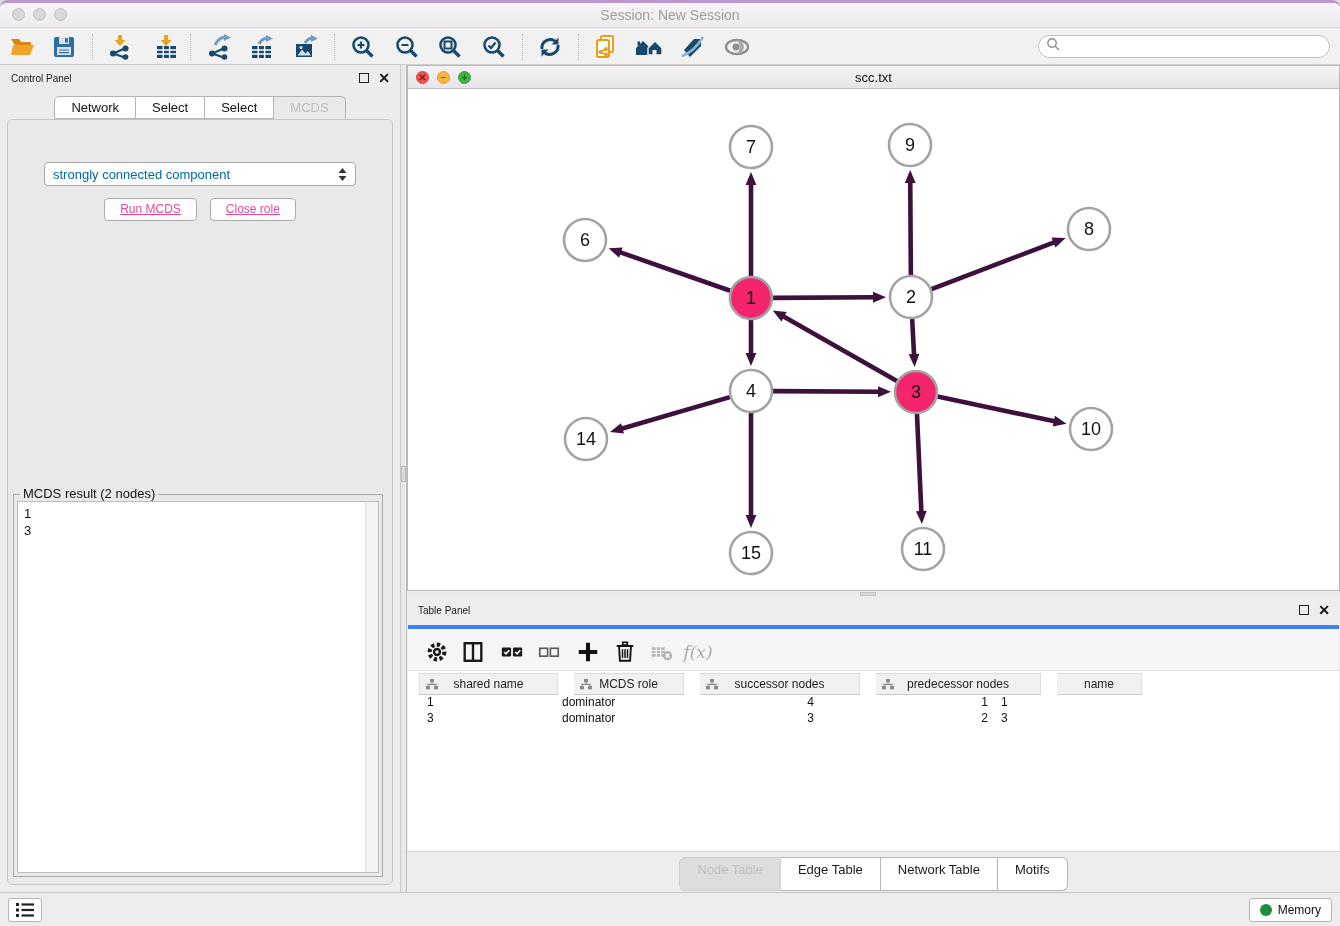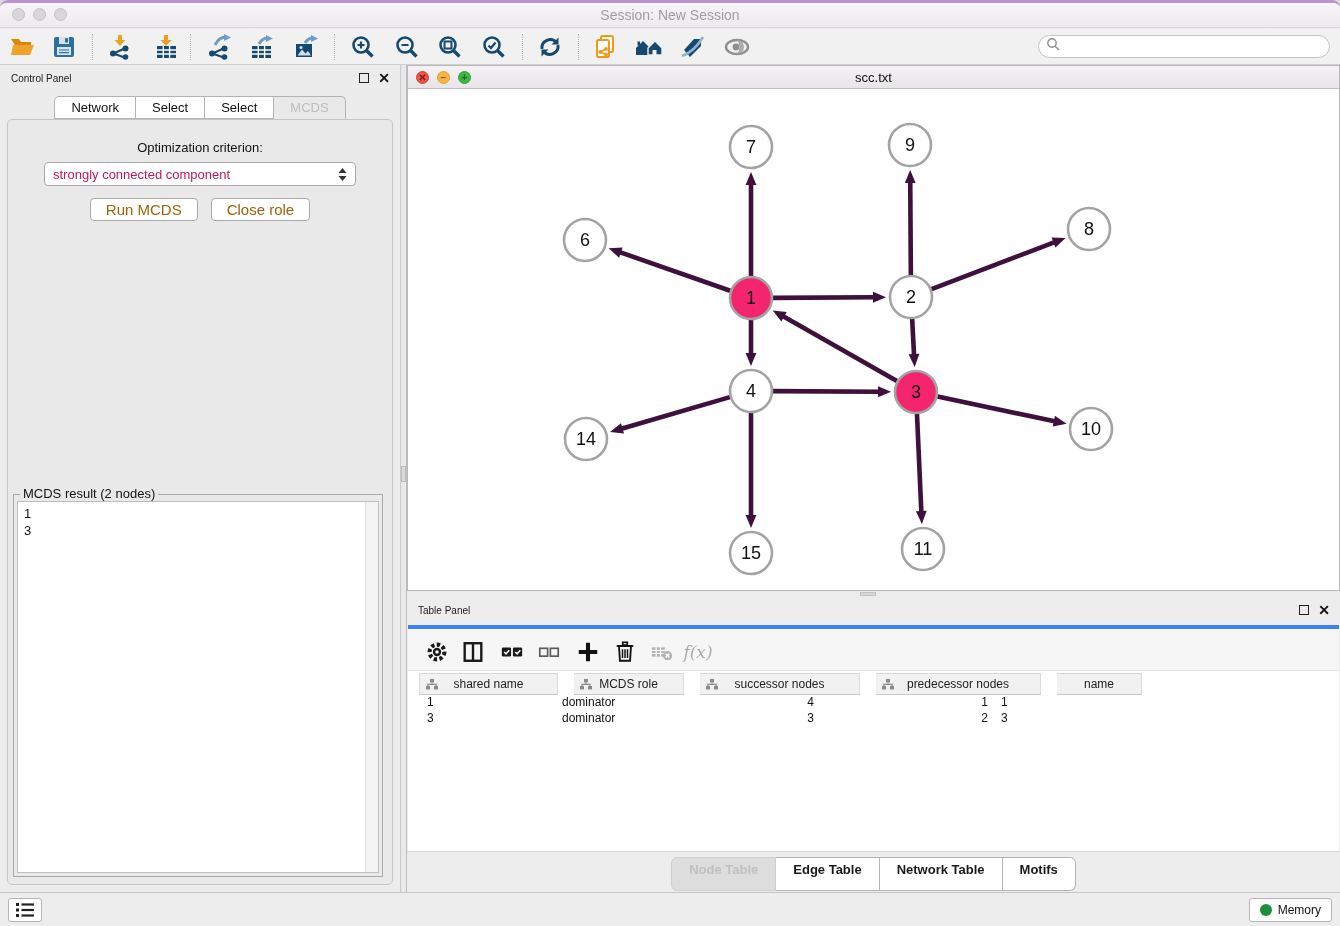--- a/index.html
+++ b/index.html
@@ -27,25 +27,25 @@
   .float-btn { width:10px; height:10px; border:1.6px solid #222; }
   .close-btn { font-size:14px; font-weight:bold; color:#111; line-height:12px; }
   .cp-tabs { position:absolute; left:0; top:31px; width:100%; display:flex; justify-content:center;align-items:flex-end; }
   .cp-tab { height:23px; padding:0 16px; font-size:13px; line-height:22px; background:#FFF; border:1px solid #B3B3B3; border-left:none; color:#111; }
   .cp-tab:first-child { border-left:1px solid #B3B3B3; border-radius:5px 0 0 0; }
   .cp-tab.last { border-radius:0 5px 0 0; }
   .cp-tab.selected { background:#E9E9E9; color:#BDBDBD; border-bottom-color:#E9E9E9; }
   .cp-content { position:absolute; left:7px; top:54px; width:386px; height:766px; background:#E9E9E9; border:1px solid #C6C6C6; border-radius:5px; }
   .opt-label { position:absolute; left:0; right:0; top:20px; text-align:center; font-size:13px; color:#111; }
   .criterion-select { position:absolute; left:36px; top:42px; width:312px; height:24px; background:#FFF; border:1px solid #A9A9A9; border-radius:4px; font-size:13px; display:flex; align-items:center; padding:0 8px; }
-  .criterion-select .sel-text { flex:1; color:#be185d; }
+  .criterion-select .sel-text { flex:1; color:#0369a1; }
   .stepper { display:flex; flex-direction:column; gap:1px; align-items:center; }
   .stepper svg { display:block; }
   .cp-buttons { position:absolute; left:0; right:0; top:78px; display:flex; justify-content:center; gap:13px; }
-  .btn { height:23px; background:#FFF; border:1px solid #ABABAB; border-radius:4px; font-size:15px; color:#a16207; padding:0 15px; line-height:21px; }
+  .btn { height:23px; background:#FFF; border:1px solid #ABABAB; border-radius:4px; font-size:12px; color:#ec4899; padding:0 15px; line-height:21px;text-decoration:underline; }
   .result-box { position:absolute; left:5px; right:9px; top:374px; bottom:7px; border:1px solid #A9A9A9; }
   .result-legend { position:absolute; top:-9px; left:6px; background:#E9E9E9; padding:0 3px; font-size:13px; color:#111; }
   .result-area { position:absolute; left:3px; right:3px; top:6px; bottom:3px; background:#FFF; border:1px solid #BEBEBE; }
   .result-text { position:absolute; left:0; top:0; right:14px; bottom:0; padding:3px 6px; font-size:13px; line-height:17px; color:#111; }
   .result-scroll { position:absolute; right:0; top:0; bottom:0; width:13px; background:#F3F3F3; border-left:1px solid #E0E0E0; }
 
   
   .vsplit { position:absolute; left:400px; top:62px; width:7px; height:830px; background:#E9E9E9; border-left:1px solid #C9C9C9; border-right:1px solid #BDBDBD; }
   .vsplit-handle { position:absolute; left:0px; top:401px; width:5px; height:16px; background:#D9D9D9; border:1px solid #BFBFBF; }
   .hsplit { position:absolute; left:407px; top:588px; width:933px; height:6px; background:#ECECEC; }
@@ -69,21 +69,21 @@
   .tp-table { position:absolute; left:1px; right:1px; top:74px; bottom:44px; background:#FFF; }
   .thead { position:absolute; left:11px; top:2px; height:22px; display:flex;gap:16px; }
   .th { position:relative; height:22px; background:#F1F1F1; border-top:1px solid #D9D9D9; border-bottom:1px solid #C9C9C9; border-right:1px solid #DCDCDC; font-size:12px; color:#222; display:flex; align-items:center; justify-content:center; }
   .th:first-child { border-left:1px solid #DCDCDC; }
   .col-icon { position:absolute; left:6px; top:5px; }
   .trows { position:absolute; left:11px; top:24px; right:0; }
   .tr { display:flex; height:16px; font-size:12px; color:#111; }
   .td { overflow:hidden; white-space:nowrap; }
   
   .tp-tabs { position:absolute; left:0; right:0; bottom:0; height:44px; background:#EDEDED; border-top:1px solid #D6D6D6; display:flex; justify-content:center; align-items:center; }
-  .tp-tab { height:34px; line-height:23px; padding:0 17px; font-size:13px; font-weight:bold; background:#FFF; border:1px solid #B5B5B5; border-left:none; color:#1A1A1A; }
+  .tp-tab { height:34px; line-height:23px; padding:0 17px; font-size:13px; font-weight:normal; background:#FFF; border:1px solid #B5B5B5; border-left:none; color:#1A1A1A; }
   .tp-tab.first { border-left:1px solid #B5B5B5; border-radius:6px 0 0 6px; }
   .tp-tab.lastt { border-radius:0 6px 6px 0; }
   .tp-tab.selected { background:#DDDDDD; border-color:#CFCFCF; color:#C0C0C0; }
 
   
   .statusbar { position:absolute; left:0; bottom:0; width:100%; height:34px; background:#EDEDED; border-top:1px solid #C6C6C6; }
   .status-left-btn { position:absolute; left:8px; top:5px; width:34px; height:24px; background:#FFF; border:1px solid #B5B5B5; border-radius:3px; display:flex; align-items:center; justify-content:center; }
   .memory-btn { position:absolute; right:8px; top:5px; height:24px; background:#FFF; border:1px solid #B5B5B5; border-radius:3px; display:flex; align-items:center; gap:6px; padding:0 10px; font-size:12px; color:#111; }
   .memory-dot { width:12px; height:12px; border-radius:50%; background:#1F8E3C; }
 </style>
@@ -267,21 +267,20 @@
         <span class="close-btn">✕</span>
       </span>
     </div>
     <div class="cp-tabs">
       <div class="cp-tab">Network</div>
       <div class="cp-tab">Select</div>
       <div class="cp-tab">Select</div>
       <div class="cp-tab last selected">MCDS</div>
     </div>
     <div class="cp-content">
-      <div class="opt-label">Optimization criterion:</div>
       <div class="criterion-select">
         <span class="sel-text">strongly connected component</span>
         <span class="stepper">
           <svg width="9" height="6" viewBox="0 0 9 6">
               <path d="M4.5 0 L8.5 5 H0.5 Z" fill="#333"></path>
             </svg>
           <svg width="9" height="6" viewBox="0 0 9 6">
               <path d="M4.5 6 L8.5 1 H0.5 Z" fill="#333"></path>
             </svg>
         </span>

